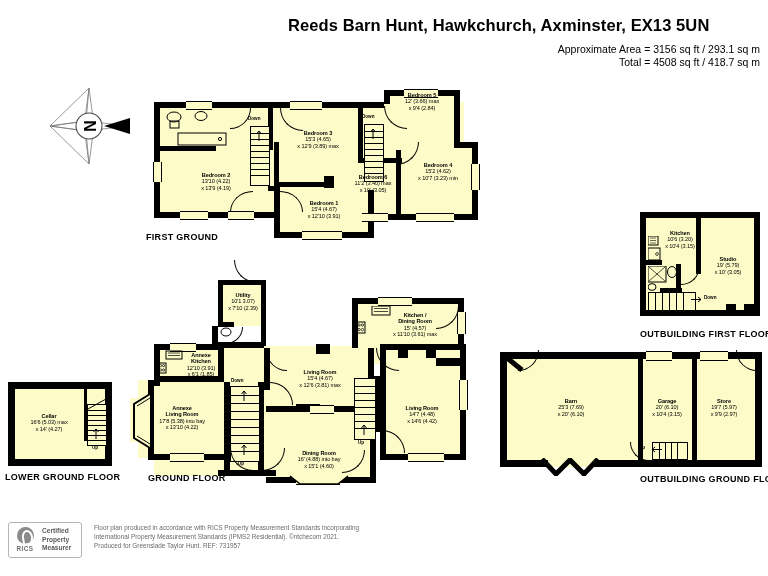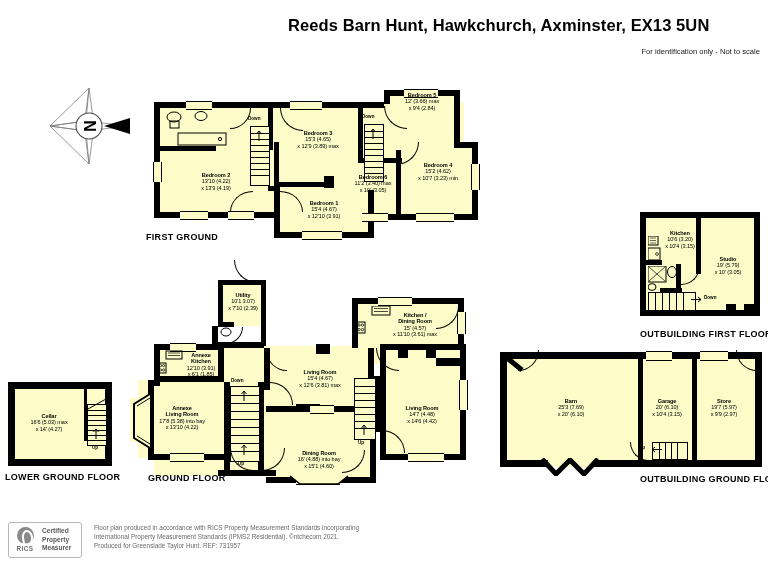--- a/index.html
+++ b/index.html
@@ -37,21 +37,22 @@
   #ricsword{font-size:6.4px;font-weight:bold;color:#6e6e6e;letter-spacing:.4px;margin-top:1px;}
   #ricstext{position:absolute;left:33px;top:4px;font-size:6.6px;font-weight:bold;color:#5a5a5a;line-height:8.6px;}
   #legal{position:absolute;left:86px;top:3px;font-size:6.4px;color:#6a6a6a;line-height:9px;white-space:nowrap;}
 </style>
 </head>
 <body>
 
 <div class="abs" id="title">Reeds Barn Hunt, Hawkchurch, Axminster, EX13 5UN</div>
 
 <div class="abs" id="areas">
-  <div id="disclaimer">For identification only - Not to scale</div>
+  <div>Approximate Area = 3156 sq ft / 293.1 sq m</div>
+  <div>Total = 4508 sq ft / 418.7 sq m</div>
 </div>
 
 <div class="abs" id="compass">
   <svg width="86" height="84" viewBox="0 0 86 84">
     <g stroke="#7d7d7d" stroke-width="0.8" fill="none">
       <path d="M43 2 L48 40 L43 78 L38 40 Z"></path>
       <path d="M4 40 L40 35 L82 40 L40 45 Z"></path>
       <path d="M43 2 L40 35 L4 40 Z"></path>
       <path d="M43 78 L40 45 L4 40 Z"></path>
     </g>

